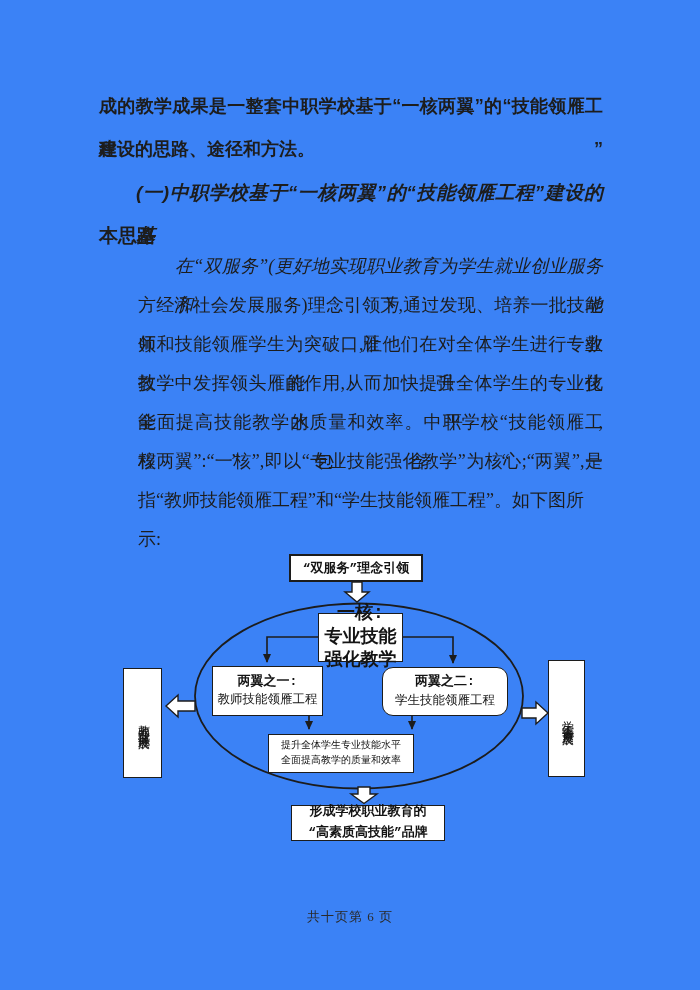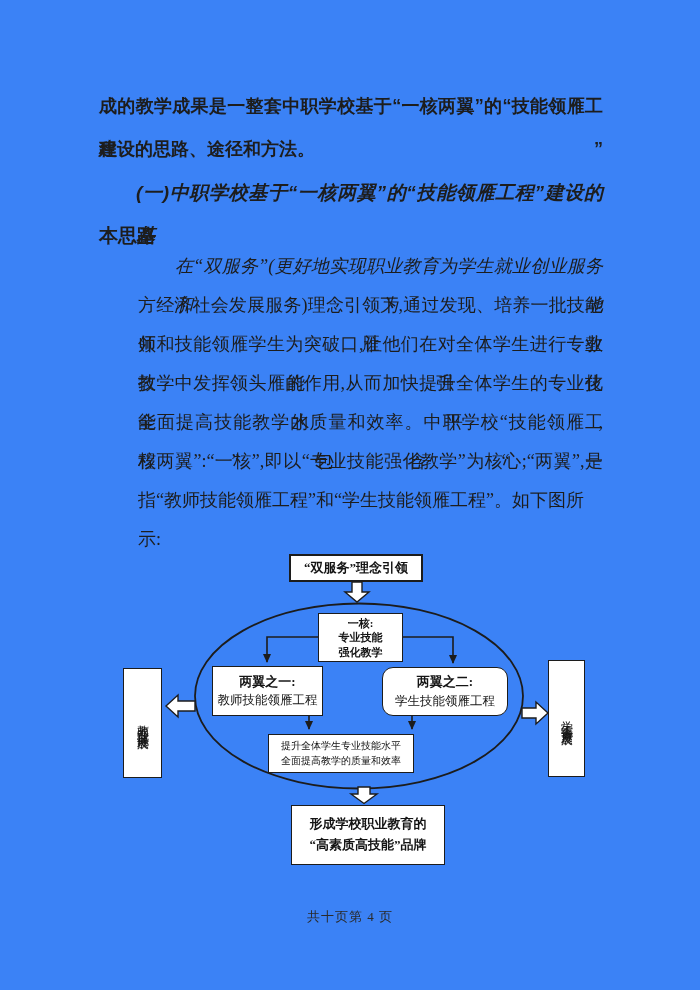--- a/index.html
+++ b/index.html
@@ -19,29 +19,29 @@
   .p2 .line { height:39px; line-height:39px;margin-left:39px; }
   .jl  { text-align:justify; text-align-last:justify; }
   .ll  { text-align:left; text-align-last:left; }
   .ind { padding-left:37px;font-style:italic; }
   
   .diagram { position:absolute; left:100px; top:545px; width:520px; height:325px; }
   .diagram svg { position:absolute; left:0; top:0; }
   .dbox {
     position:absolute; box-sizing:border-box; border:1.5px solid #1c1c1c; background:#fff;
     display:flex; flex-direction:column; align-items:center; justify-content:center;
-    text-align:center; font-family:Liberation Serif, serif; color:#141414;
+    text-align:center; font-family:Liberation Mono, monospace; color:#141414;
     white-space:pre-line; z-index:2;
   }
   .b-top    { left:189px; top:9px;   width:134px; height:28px; font-size:13px; font-weight:700; border-width:2px; }
-  .b-core   { left:218px; top:68px;  width:85px;  height:49px; font-size:11px; font-weight:700; line-height:1.3; }
+  .b-core   { left:218px; top:68px;  width:85px;  height:49px; font-size:18px; font-weight:700; line-height:1.3; }
   .b-wing1  { left:112px; top:121px; width:111px; height:50px; font-size:12.5px; line-height:1.5; }
   .b-wing2  { left:282px; top:122px; width:126px; height:49px; font-size:12.5px; line-height:1.5;border-radius:11px; }
   .b-result { left:168px; top:189px; width:146px; height:39px; font-size:10px; line-height:1.45; }
-  .b-bottom { left:191px; top:260px; width:154px; height:60px; font-size:13px; font-weight:700; line-height:1.6; }
+  .b-bottom { left:191px; top:260px; width:154px; height:36px; font-size:13px; font-weight:700; line-height:1.6; }
   .b-left   { left:23px;  top:123px; width:39px;  height:110px; }
   .b-right  { left:448px; top:115px; width:37px;  height:117px; }
   .wtitle { font-weight:700; font-size:13px; }
   .vert { writing-mode:vertical-rl; text-orientation:upright; font-size:12px; letter-spacing:2px; }
   
   .footer { position:absolute; left:0; right:0; top:908px; text-align:center;
             font-size:13px; letter-spacing:1px; color:#2a2a2a; }
 </style>
 </head>
 <body>
@@ -106,14 +106,14 @@
       <span>学生技能领雁工程</span>
     </div>
     <div class="dbox b-result">提升全体学生专业技能水平
 全面提高教学的质量和效率</div>
     <div class="dbox b-bottom">形成学校职业教育的
 “高素质高技能”品牌</div>
     <div class="dbox b-left vert">教师专业技能发展</div>
     <div class="dbox b-right vert">学生综合素质发展</div>
   </div>
 
-  <div class="footer">共十页第 4 页</div>
+  <div class="footer">共十页第 6 页</div>
 </div>
 
 </body></html>

